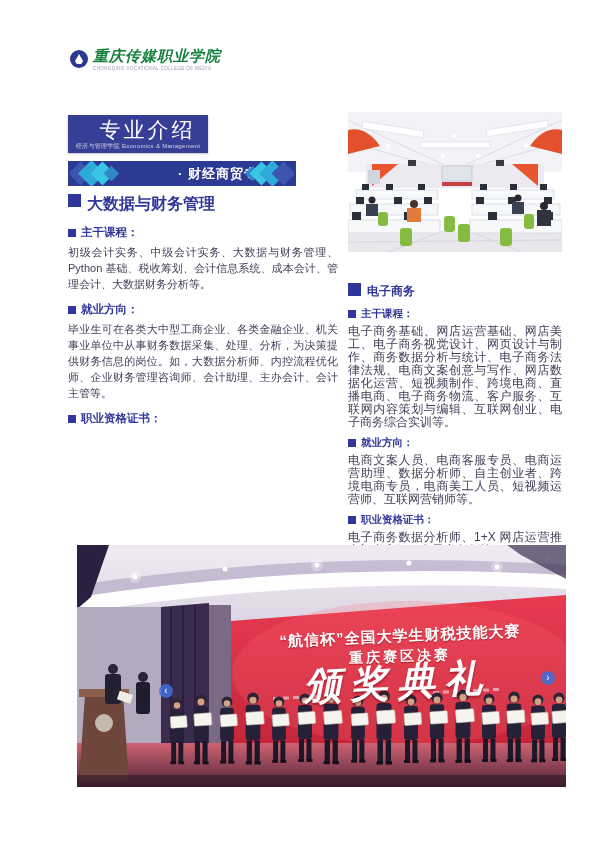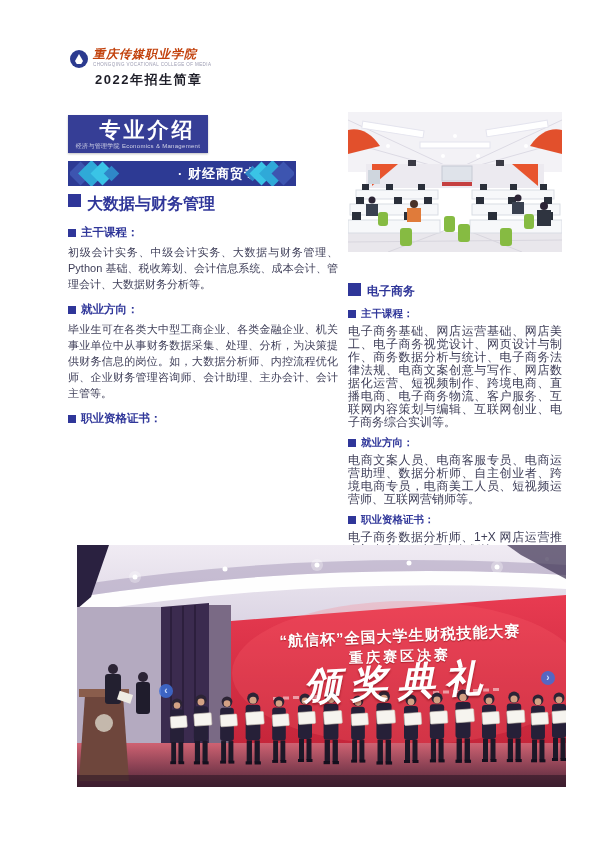--- a/index.html
+++ b/index.html
@@ -8,27 +8,27 @@
     font-family:"Liberation Sans",sans-serif;overflow:hidden;
   }
   
   .header{position:absolute;left:70px;top:48px;width:240px;}
   .logo-row{display:flex;align-items:flex-start;}
   .logo{width:18px;height:18px;border-radius:50%;background:#2b3a8f;position:relative;flex:0 0 auto;margin-top:2px;}
   .logo::after{content:"";position:absolute;left:5px;top:4px;width:8px;height:10px;background:#ffffff;
     clip-path:polygon(50% 0,100% 70%,78% 100%,22% 100%,0 70%);}
   .name-block{margin-left:5px;}
   .college-name{font-family:"Liberation Serif",serif;font-style:italic;font-weight:bold;
-    font-size:12px;color:#c2410c;letter-spacing:1px;line-height:1.1;}
+    font-size:15px;color:#15803d;letter-spacing:1px;line-height:1.1;}
   .college-en{font-size:4.5px;color:#9a9ab0;letter-spacing:.4px;margin-top:1px;}
   .brochure-title{margin-left:25px;margin-top:3px;font-size:13px;font-weight:bold;color:#1e1e28;letter-spacing:1.5px;}
   
   .intro-banner{position:absolute;left:68px;top:115px;width:140px;height:38px;background:#363e96;
     color:#fff;text-align:center;box-shadow:0 1px 2px rgba(0,0,0,.25);}
-  .intro-banner .big{font-size:21px;font-weight:bold;letter-spacing:3px;line-height:26px;margin-top:2px;padding-left:19px;}
+  .intro-banner .big{font-size:21px;font-weight:normal;letter-spacing:3px;line-height:26px;margin-top:2px;padding-left:19px;}
   .intro-banner .small{font-size:6px;color:rgba(255,255,255,.75);letter-spacing:.3px;line-height:7px;}
   .group-banner{position:absolute;left:68px;top:161px;width:228px;height:25px;background:#2d3a94;
     display:flex;align-items:center;justify-content:flex-end;}
   .group-banner .label{color:#fff;font-size:13px;font-weight:bold;letter-spacing:1px;}
   .dia{position:absolute;top:0;width:52px;height:25px;}
   .dia.left{left:2px;} .dia.right{right:2px;}
   
   .col{position:absolute;text-align:justify;}
   .col-left{left:68px;top:194px;width:270px;}
   .col-right{left:348px;top:283px;width:214px;}
@@ -63,21 +63,20 @@
 <body>
 
 <div class="header">
   <div class="logo-row">
     <div class="logo"></div>
     <div class="name-block">
       <div class="college-name">重庆传媒职业学院</div>
       <div class="college-en">CHONGQING VOCATIONAL COLLEGE OF MEDIA</div>
     </div>
   </div>
-  <div class="brochure-title">2022年招生简章</div>
 </div>
 
 <div class="intro-banner">
   <div class="big">专业介绍</div>
   <div class="small">经济与管理学院 Economics &amp; Management</div>
 </div>
 
 <div class="group-banner">
   <svg class="dia left" viewBox="0 0 52 25">
     <rect x="2" y="4" width="17" height="17" fill="#3d55b0" transform="rotate(45 10.5 12.5)"></rect>

